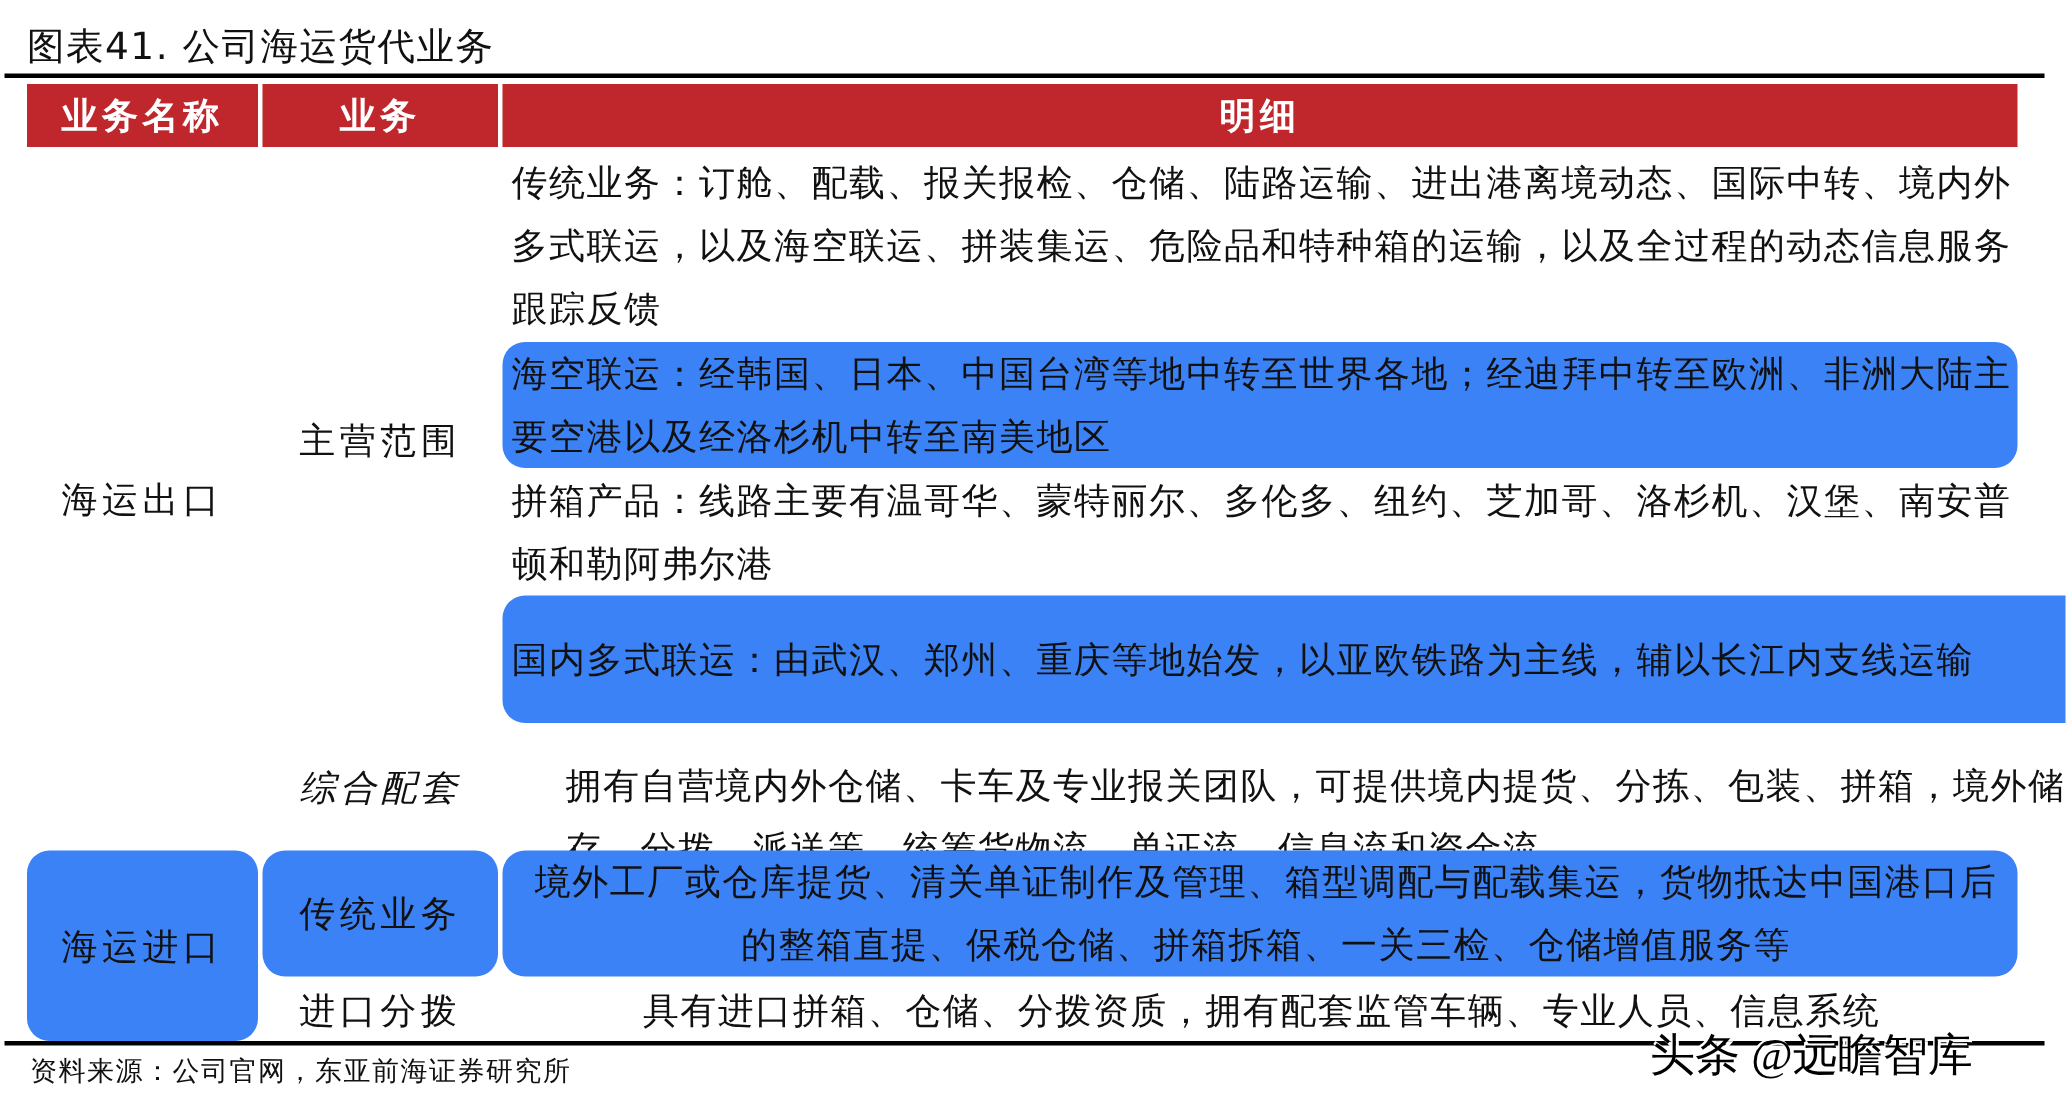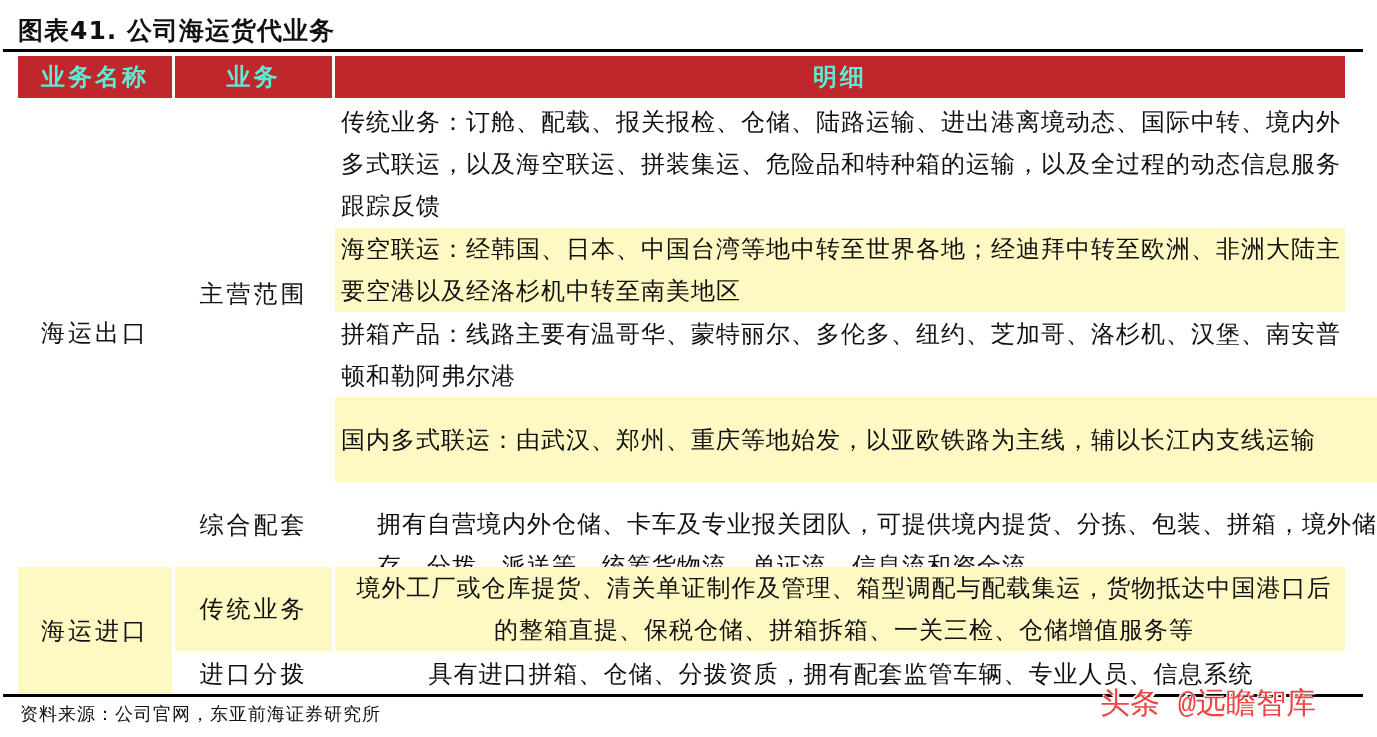--- a/index.html
+++ b/index.html
@@ -1,31 +1,31 @@
 <!DOCTYPE html>
 <html><head>
 <meta charset="utf-8">
 <style>
   html, body { margin:0; padding:0; background:#ffffff; }
   body { width:1377px; height:737px; position:relative; overflow:hidden;
          font-family:"DejaVu Serif","Liberation Serif",serif; color:#111; }
-  .title { position:absolute; left:18px; top:14px; font-size:25px; font-weight:bold;
+  .title { position:absolute; left:18px; top:14px; font-size:25px; font-weight:normal;
            font-family:"DejaVu Sans","Liberation Sans",sans-serif; letter-spacing:1px; }
   .rule-top { position:absolute; left:3px; top:49px; width:1360px; height:3px; background:#000; }
   .rule-bottom { position:absolute; left:3px; top:694px; width:1360px; height:3px; background:#000; }
   .cell { position:absolute; box-sizing:border-box; display:flex; align-items:center; }
-  .hdr { background:#c0272d; color:#5eead4; font-weight:bold; font-size:24px; justify-content:center;
+  .hdr { background:#c0272d; color:#ffffff; font-weight:bold; font-size:24px; justify-content:center;
          font-family:"DejaVu Sans","Liberation Sans",sans-serif; letter-spacing:3px; }
-  .gray { background:#fef9c3; }
+  .gray { background:#3b82f6;border-radius:15px; }
   .lbl { font-size:24px; letter-spacing:3px; justify-content:center; }
   .txt { font-size:24px; line-height:42px; padding-left:6px; padding-right:4px; letter-spacing:1px; }
   .center { justify-content:center; text-align:center; }
   .source { position:absolute; left:20px; top:702px; font-size:18px; letter-spacing:1px; }
-  .watermark { position:absolute; left:1100px; top:683px; font-size:30px; color:#ef4444;
-               font-family:Liberation Mono, monospace;
+  .watermark { position:absolute; left:1100px; top:683px; font-size:30px; color:#000000;
+               font-family:Liberation Serif, serif;
                text-shadow: 2px 2px 0 #fff, -1px -1px 0 #fff; }
 </style>
 </head>
 <body>
 
 <div class="title">图表41. 公司海运货代业务</div>
 <div class="rule-top"></div>
 
 <div class="cell hdr" style="left:18px; top:56px; width:154px; height:42px;">业务名称</div>
 <div class="cell hdr" style="left:175px; top:56px; width:157px; height:42px;">业务</div>
@@ -33,21 +33,21 @@
 
 <div class="cell lbl" style="left:18px; top:100px; width:154px; height:465px;">海运出口</div>
 
 <div class="cell lbl" style="left:175px; top:100px; width:157px; height:385px; padding-top:2px;">主营范围</div>
 
 <div class="cell txt" style="left:335px; top:102px; width:1010px; height:124px;">传统业务：订舱、配载、报关报检、仓储、陆路运输、进出港离境动态、国际中转、境内外多式联运，以及海空联运、拼装集运、危险品和特种箱的运输，以及全过程的动态信息服务跟踪反馈</div>
 <div class="cell txt gray" style="left:335px; top:228px; width:1010px; height:84px;">海空联运：经韩国、日本、中国台湾等地中转至世界各地；经迪拜中转至欧洲、非洲大陆主要空港以及经洛杉机中转至南美地区</div>
 <div class="cell txt" style="left:335px; top:314px; width:1010px; height:82px;">拼箱产品：线路主要有温哥华、蒙特丽尔、多伦多、纽约、芝加哥、洛杉机、汉堡、南安普顿和勒阿弗尔港</div>
 <div class="cell txt gray" style="left:335px; top:397px; width:1220px; height:85px;">国内多式联运：由武汉、郑州、重庆等地始发，以亚欧铁路为主线，辅以长江内支线运输</div>
 
-<div class="cell lbl" style="left:175px; top:485px; width:157px; height:80px;">综合配套</div>
+<div class="cell lbl" style="left:175px; top:485px; width:157px; height:80px;font-style:italic;">综合配套</div>
 <div class="cell txt" style="left:335px; top:504px; width:1010px; height:82px;margin-left:36px;">拥有自营境内外仓储、卡车及专业报关团队，可提供境内提货、分拣、包装、拼箱，境外储存、分拨、派送等，统筹货物流、单证流、信息流和资金流</div>
 
 <div class="cell lbl gray" style="left:18px; top:567px; width:154px; height:127px;">海运进口</div>
 <div class="cell lbl gray" style="left:175px; top:567px; width:157px; height:84px;">传统业务</div>
 <div class="cell txt gray center" style="left:335px; top:567px; width:1010px; height:84px;padding-left:12px;">境外工厂或仓库提货、清关单证制作及管理、箱型调配与配载集运，货物抵达中国港口后的整箱直提、保税仓储、拼箱拆箱、一关三检、仓储增值服务等</div>
 
 <div class="cell lbl" style="left:175px; top:653px; width:157px; height:41px;">进口分拨</div>
 <div class="cell txt center" style="left:335px; top:653px; width:1010px; height:41px;">具有进口拼箱、仓储、分拨资质，拥有配套监管车辆、专业人员、信息系统</div>
 
 <div class="rule-bottom"></div>

